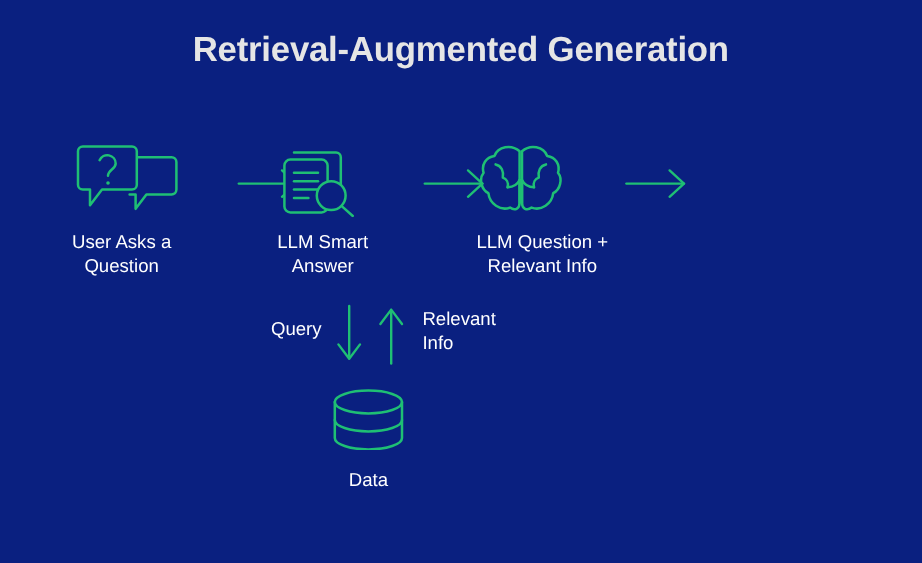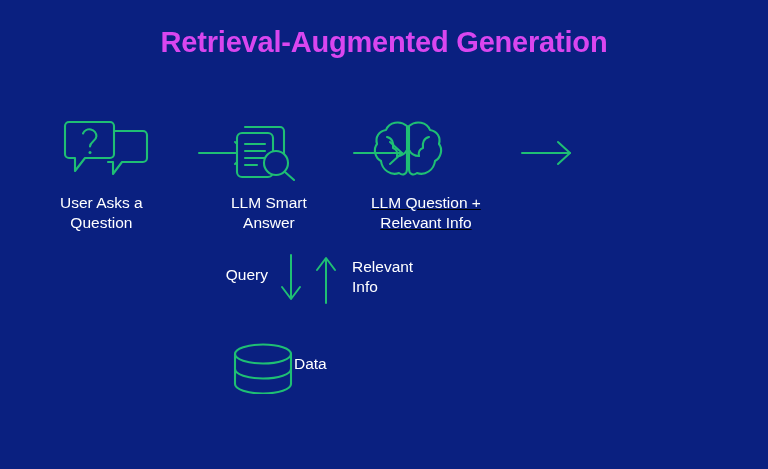--- a/index.html
+++ b/index.html
@@ -18,21 +18,21 @@
     position: relative;
     width: 768px;
     height: 469px;
   }
   .title {
     position: absolute;
     left: 0;
     top: 26px;
     width: 768px;
     text-align: center;
-    color: #d946ef;
+    color: #e5e5e5;
     font-size: 29px;
     font-weight: bold;
     letter-spacing: -0.2px;
   }
   
   .stage {
     position: absolute;
     width: 150px;
     top: 115px;
     display: flex;
@@ -48,21 +48,21 @@
   .stage-label {
     margin-top: 10px;
     color: #FFFFFF;
     font-size: 15.5px;
     line-height: 20px;
     text-align: center;
     white-space: pre-line;
   }
   #stage-0 { left: 60px; }
   #stage-1 { left: 231px; }
-  #stage-2 { left: 371px; text-decoration: underline; }
+  #stage-2 { left: 397px; }
   #stage-3 { left: 555px; }
 
   .flow-arrow {
     position: absolute;
     top: 139px;
     width: 60px;
     height: 28px;
   }
   #arrow-0 { left: 197px; }
   #arrow-1 { left: 352px; }
@@ -93,24 +93,25 @@
     left: 352px;
     top: 257px;
     width: 110px;
     text-align: left;
   }
 
   
   #datastore {
     position: absolute;
     left: 232px;
-    top: 340px;
+    top: 321px;
     width: 150px;
     display: flex;
-    align-items: flex-start;
+    flex-direction: column;
+    align-items: center;
   }
   #datastore .stage-icon { height: 56px; }
   #datastore .stage-label { margin-top: 14px; }
 </style>
 </head>
 <body>
 
 <div id="canvas">
 
   <div class="title">Retrieval-Augmented Generation</div>

